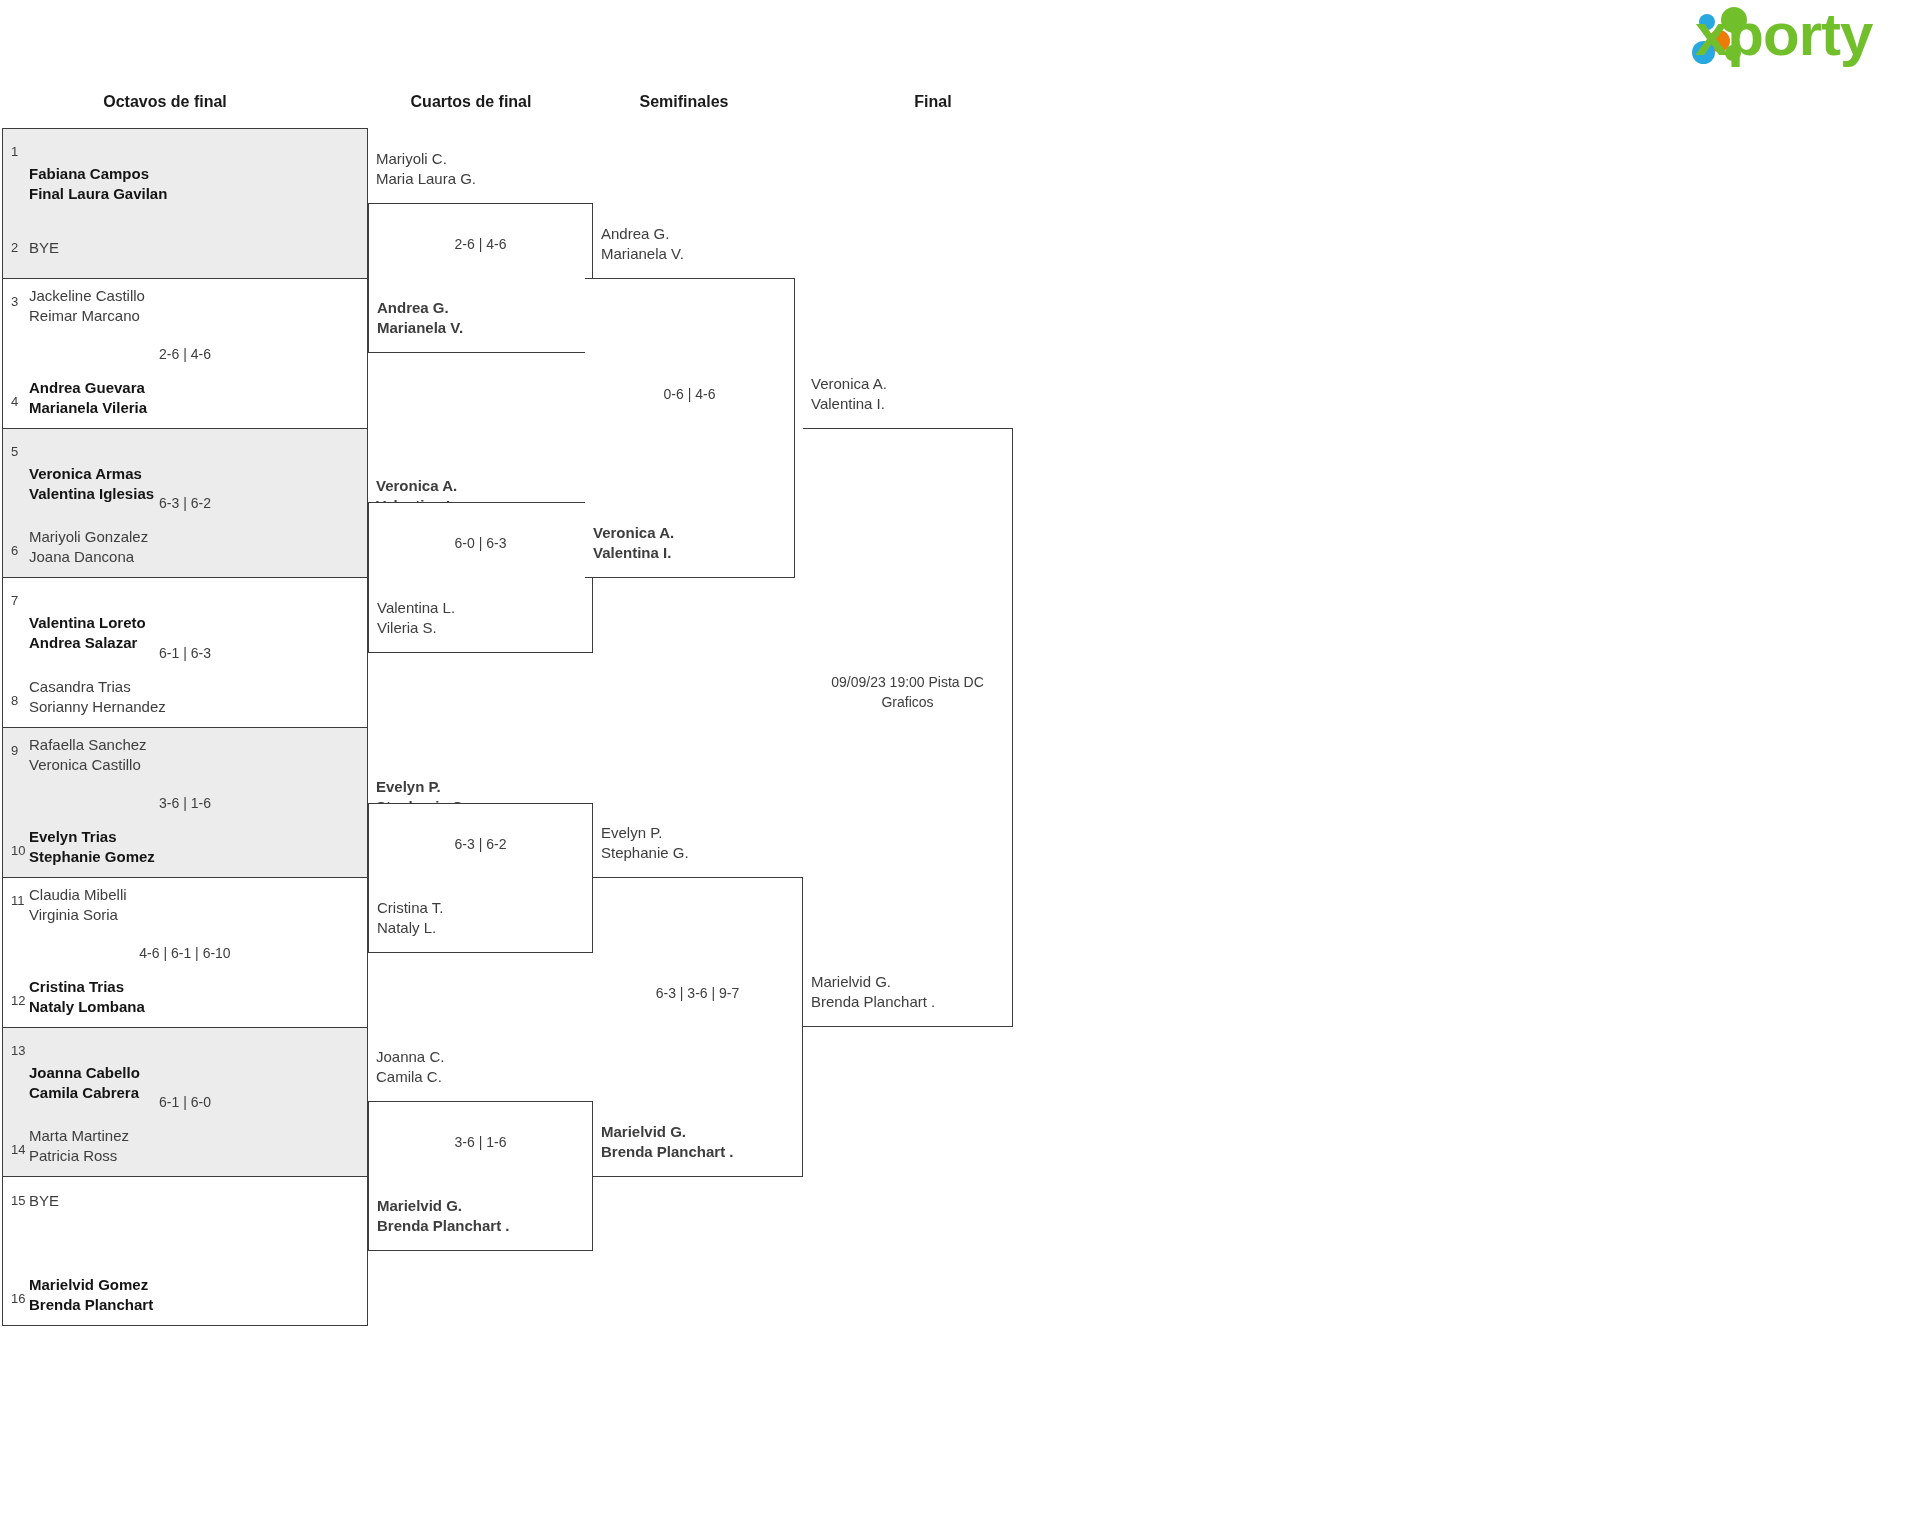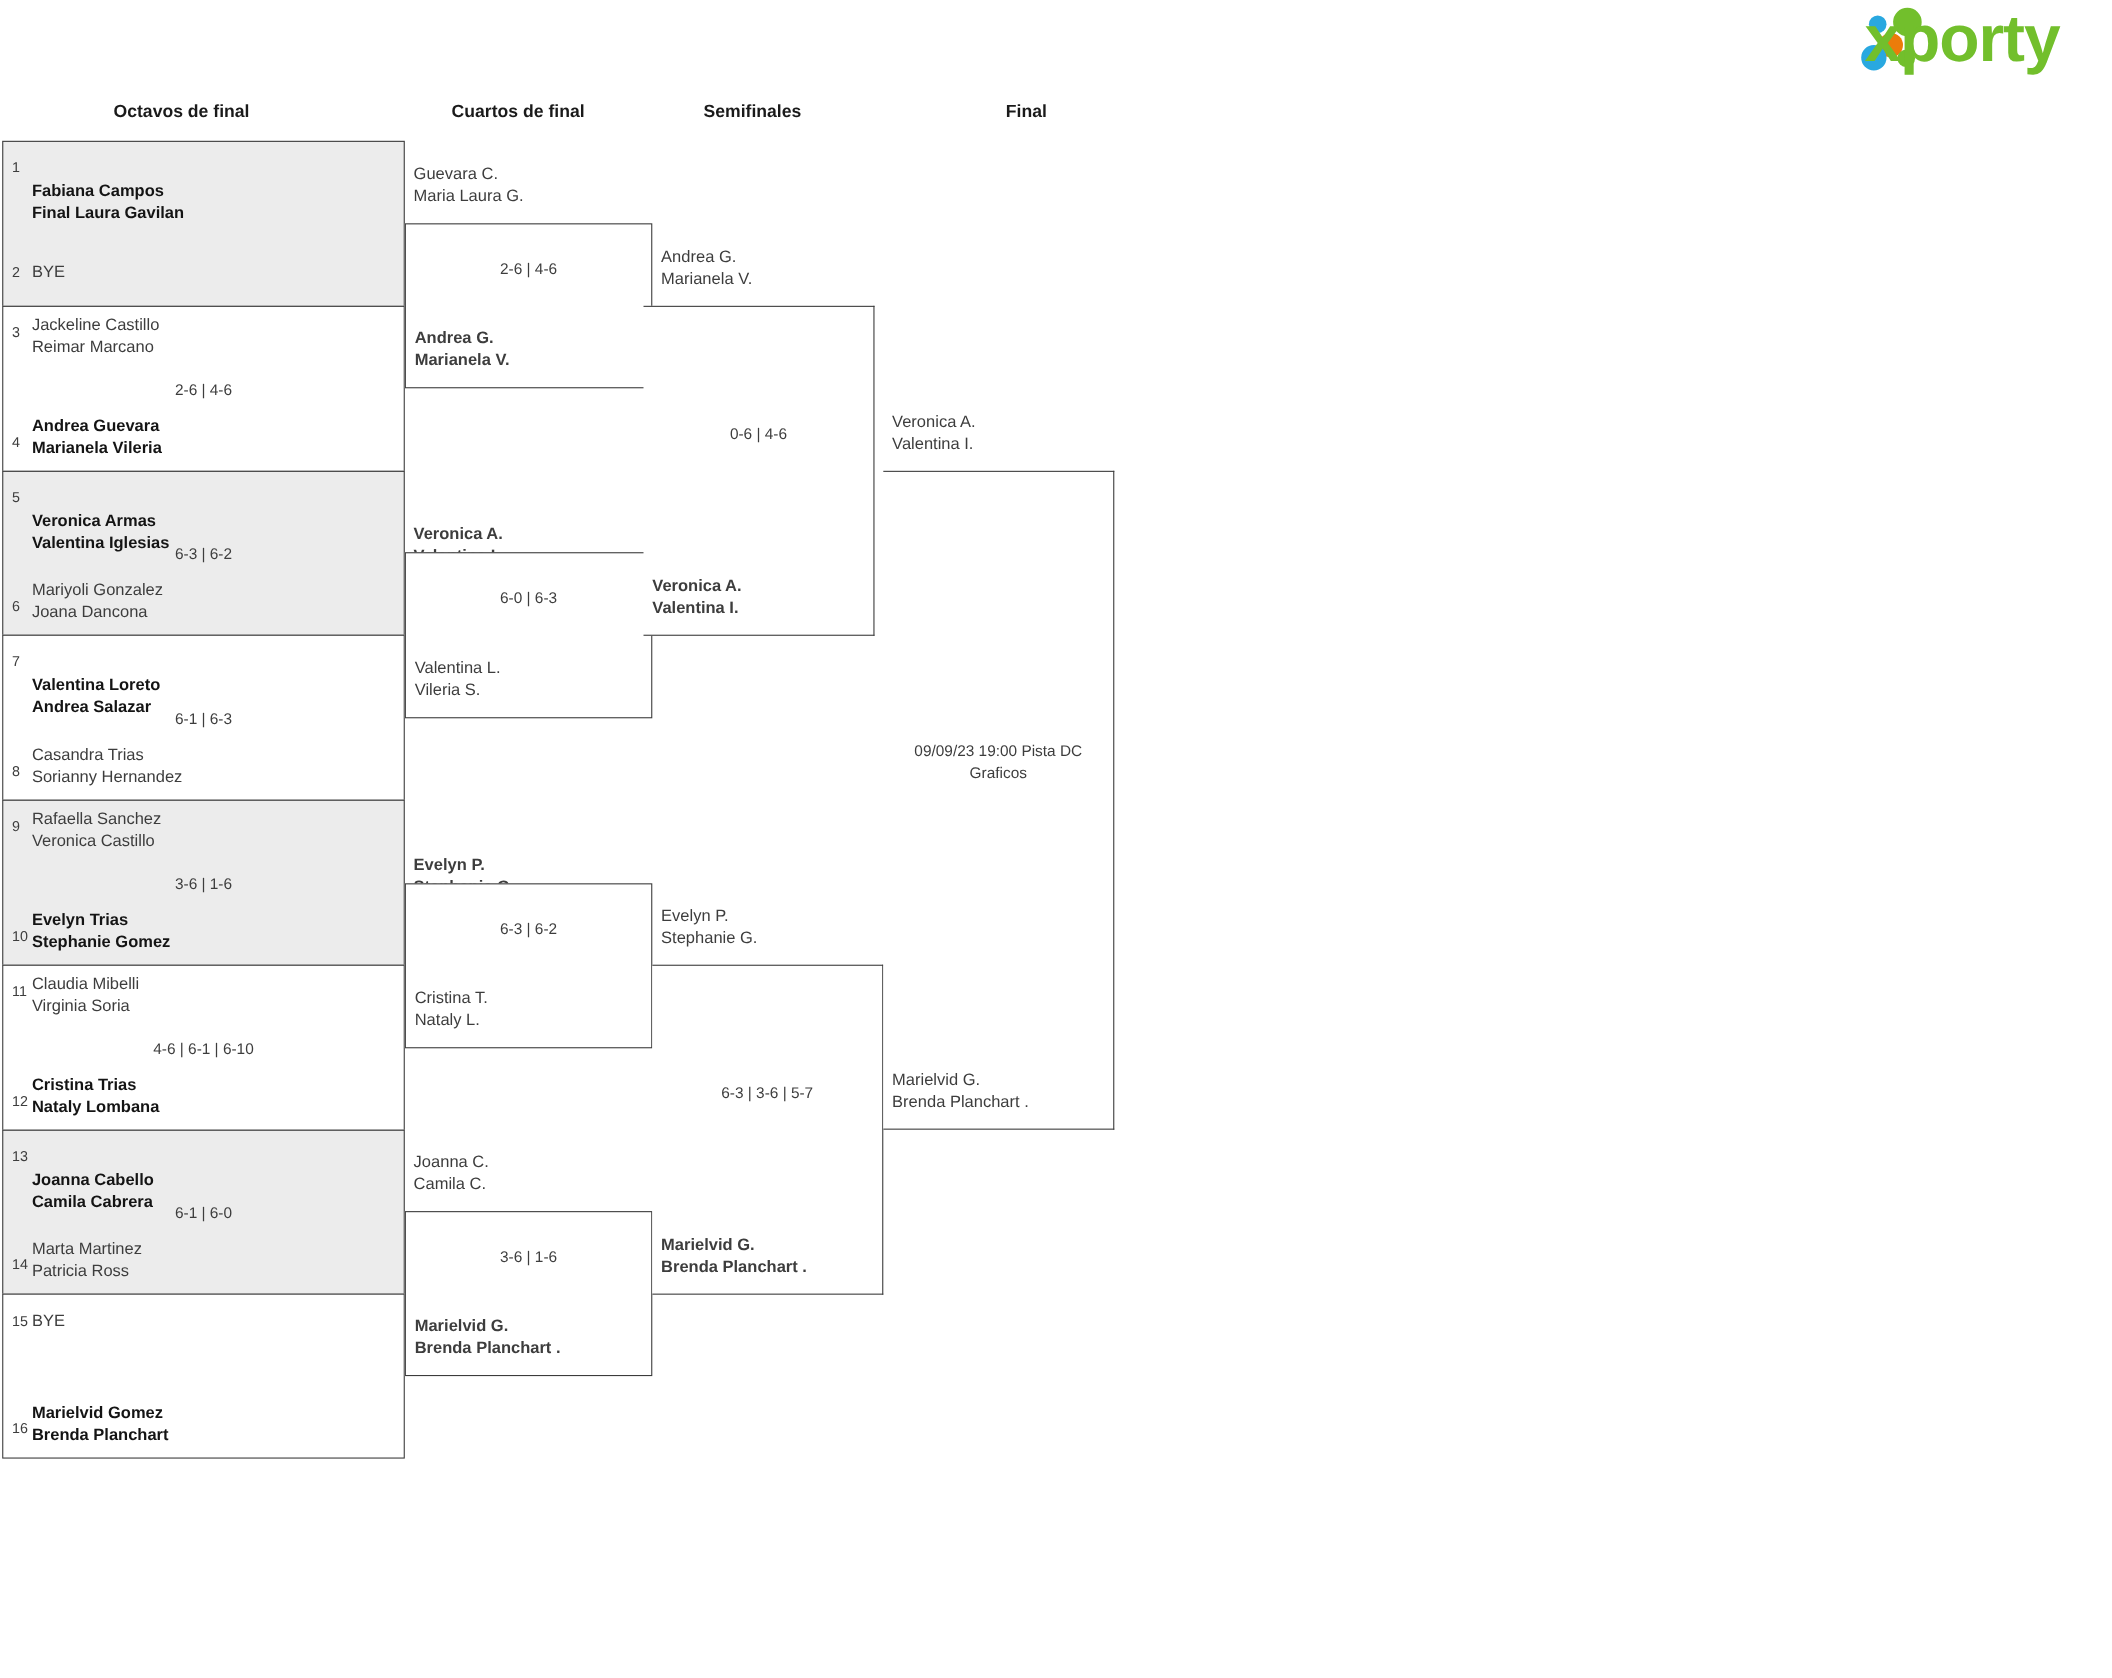--- a/index.html
+++ b/index.html
@@ -149,21 +149,21 @@
     <span class="seed sa2">15</span>
     <div class="team byea">BYE</div>
     <span class="seed sb">16</span>
     <div class="team tb w">
       <div>Marielvid Gomez</div>
       <div>Brenda Planchart</div>
     </div>
   </div>
 
   <div class="feeder" style="left:376px;top:149px;">
-    <div>Guevara C.</div>
+    <div>Mariyoli C.</div>
     <div>Maria Laura G.</div>
   </div>
   <div class="box" style="left:368px;top:203px;width:225px;height:150px;">
     <div class="bsc" style="top:30px;">2-6 | 4-6</div>
     <div class="winlab w">
       <div>Andrea G.</div>
       <div>Marianela V.</div>
     </div>
   </div>
 
@@ -213,21 +213,21 @@
       <div>Veronica A.</div>
       <div>Valentina I.</div>
     </div>
   </div>
 
   <div class="feeder" style="left:601px;top:823px;">
     <div>Evelyn P.</div>
     <div>Stephanie G.</div>
   </div>
   <div class="box noleft" style="left:593px;top:877px;width:210px;height:300px;">
-    <div class="bsc" style="top:105px;">6-3 | 3-6 | 5-7</div>
+    <div class="bsc" style="top:105px;">6-3 | 3-6 | 9-7</div>
     <div class="winlab w">
       <div>Marielvid G.</div>
       <div>Brenda Planchart .</div>
     </div>
   </div>
 
   <div class="feeder" style="left:811px;top:374px;">
     <div>Veronica A.</div>
     <div>Valentina I.</div>
   </div>

